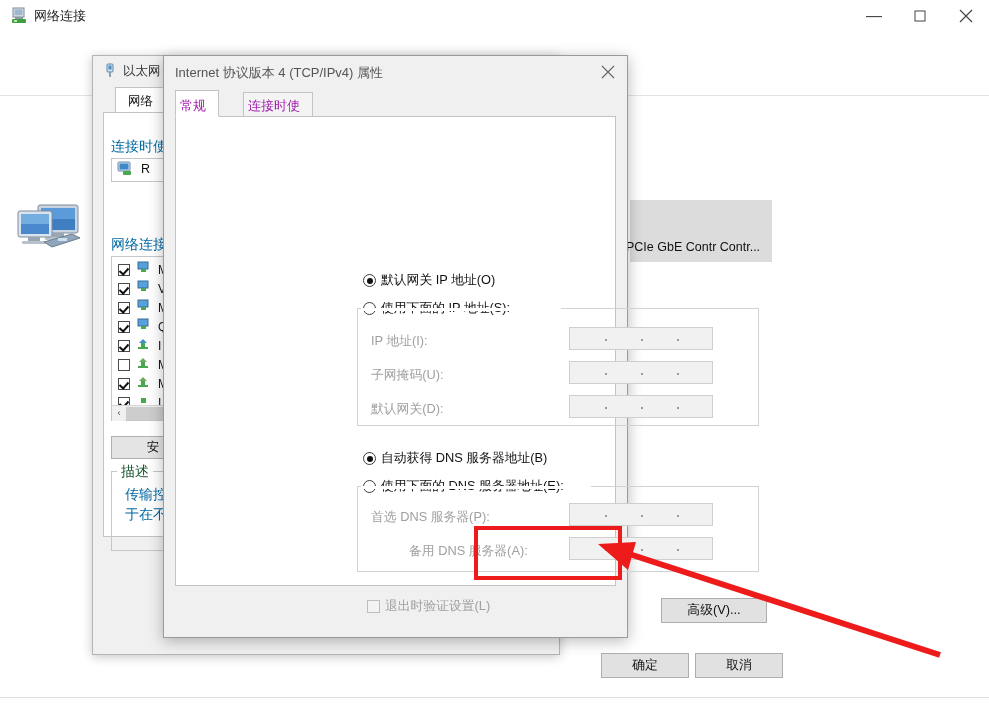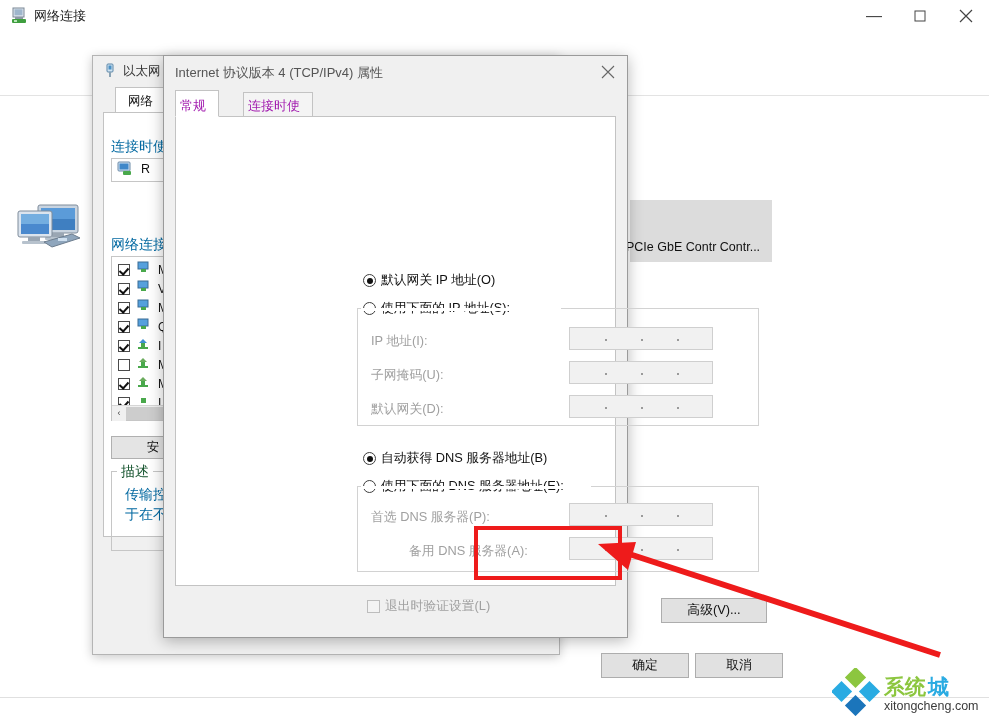--- a/index.html
+++ b/index.html
@@ -497,27 +497,14 @@
     <div class="ip-footer-btn ip-ok">确定</div>
     <div class="ip-footer-btn ip-cancel">取消</div>
   </div>
 
   <div class="anno-rect"></div>
   <svg class="anno-arrow" viewBox="0 0 360 150">
     <path d="M350 135 L30 31" stroke="#ee1b1b" stroke-width="6" fill="none"></path>
     <path d="M8 24 L46 22 L38 50 Z" fill="#ee1b1b"></path>
   </svg>
 
-  <div class="wm">
-    <svg width="152" height="48" viewBox="0 0 152 48">
-      <g>
-        <rect x="16" y="2" width="15" height="15" transform="rotate(45 23.5 9.5)" fill="#8cc63f"></rect>
-        <rect x="2" y="16" width="15" height="15" transform="rotate(45 9.5 23.5)" fill="#29abe2"></rect>
-        <rect x="30" y="16" width="15" height="15" transform="rotate(45 37.5 23.5)" fill="#29abe2"></rect>
-        <rect x="16" y="30" width="15" height="15" transform="rotate(45 23.5 37.5)" fill="#1b75bb"></rect>
-      </g>
-      <text x="52" y="26" font-size="21" font-weight="bold" fill="#8cc63f" font-family="DejaVu Sans, sans-serif">系统</text>
-      <text x="96" y="26" font-size="21" font-weight="bold" fill="#29abe2" font-family="DejaVu Sans, sans-serif">城</text>
-      <text x="52" y="42" font-size="12.5" fill="#3b3b3b" font-family="Liberation Sans, sans-serif">xitongcheng.com</text>
-    </svg>
-  </div>
 
 </div>
 
 </body></html>

